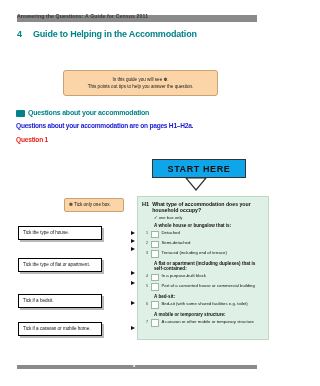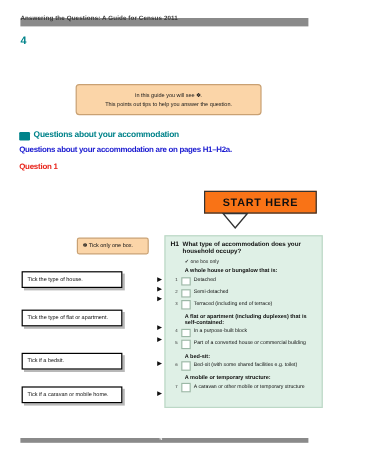--- a/index.html
+++ b/index.html
@@ -62,23 +62,23 @@
   .q-label{
     position:absolute;left:16px;top:136px;
     font-size:6.6px;font-weight:bold;color:#e8231a;
     letter-spacing:-.2px;white-space:nowrap;
   }
 
   
   .start-wrap{position:absolute;left:152px;top:159px;}
   .start-box{
     width:92px;height:17px;
-    border:1.4px solid #333;background:#f97316;
+    border:1.4px solid #333;background:#0ea5e9;
     display:flex;align-items:center;justify-content:center;
-    font-size:9px;font-weight:bold;letter-spacing:.6px;color:#111;margin-left:18px;
+    font-size:9px;font-weight:bold;letter-spacing:.6px;color:#111;
   }
   .arrow-outline{
     position:absolute;left:33px;top:18px;width:22px;height:14px;
   }
 
   
   .qpanel{
     position:absolute;left:137px;top:196px;width:132px;height:144px;
     background:#dff0e6;border:1px solid #bcd8c6;
     padding:4px 4px 0 4px;box-sizing:border-box;
@@ -144,20 +144,21 @@
   }
 </style>
 </head>
 <body>
 
 <div class="page">
 
   <div class="hdr-rule"></div>
   <div class="hdr-title">Answering the Questions: A Guide for Census 2011</div>
   <div class="sec-num">4</div>
+  <div class="sec-title">Guide to Helping in the Accommodation</div>
 
   <div class="tip-banner">
     <span>In this guide you will see ✽.</span>
     <span class="l2">This points out tips to help you answer the question.</span>
   </div>
 
   <div class="sub-ico"></div>
   <div class="sub-title">Questions about your accommodation</div>
   <div class="sub-lead">Questions about your accommodation are on pages H1–H2a.</div>
   <div class="q-label">Question 1</div>

